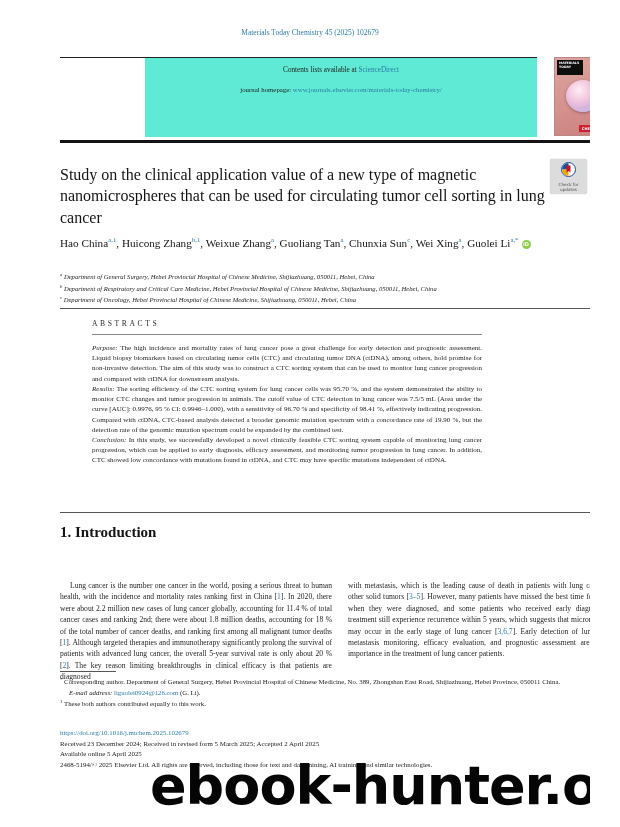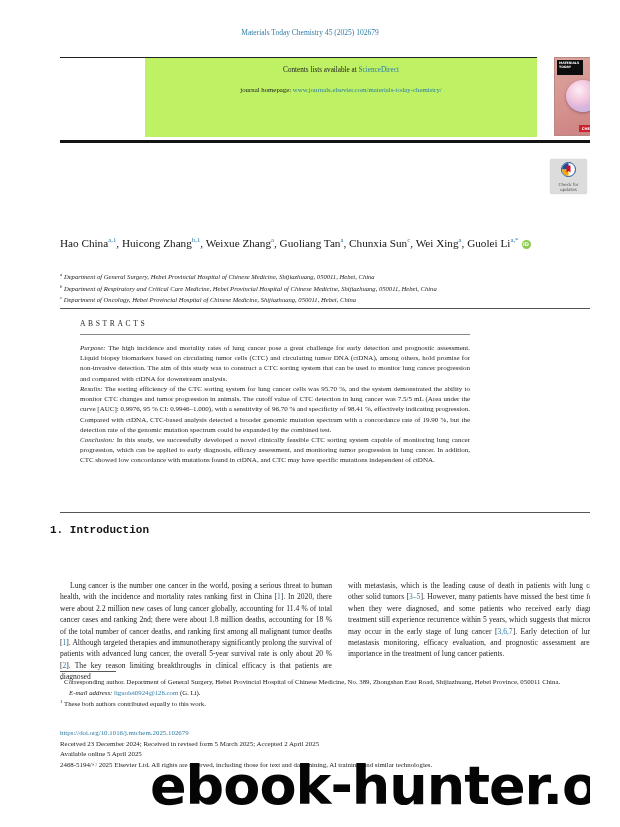--- a/index.html
+++ b/index.html
@@ -17,21 +17,21 @@
     font-size:7.5px; color:#2e7ca6; }
 
   
   .banner { position:absolute; top:57px; left:30px; width:560px; height:83px; }
   .banner-topline { position:absolute; top:0; left:0; width:477px; height:1px; background:#222; }
   .logo-block { position:absolute; top:4px; left:2px; width:80px; height:76px; text-align:center; }
   .logo-tree { display:block; margin:0 auto; }
   .logo-word { font-family:"Liberation Serif", serif; font-size:11px; color:#cf7634;
     letter-spacing:0.5px; margin-top:1px; }
   .grey-box { position:absolute; top:1px; left:85px; width:392px; height:79px;
-    background:#bef264; text-align:center; padding-top:8px; }
+    background:#5eead4; text-align:center; padding-top:8px; }
   .contents-line { font-size:7.2px; color:#222; }
   .journal-title { font-size:16px; color:#111; margin-top:7px; }
   .homepage-line { font-size:6.8px; color:#222; margin-top:12px; }
   .cover { position:absolute; top:0; left:494px; width:57px; height:79px;
     background:linear-gradient(160deg,#dca49e 0%,#d5928e 55%,#c97f7e 100%);
     overflow:hidden; border:1px solid #b98884; }
   .cover-mast { position:absolute; top:2px; left:2px; width:26px; height:15px; background:#0d0d0d;
     color:#ffffff; font-family:"DejaVu Sans", sans-serif; font-size:3.2px; font-weight:bold;
     line-height:1.2; padding:2px 1px 0 2px; }
   .cover-sphere { position:absolute; top:22px; left:11px; width:34px; height:32px; border-radius:50%;
@@ -59,32 +59,32 @@
 
   
   .affiliations { position:absolute; top:271px; left:30px; width:560px;
     font-size:6.6px; font-style:italic; line-height:1.6; color:#222; }
   .affiliations sup { font-size:4.5px; }
   .rule1 { position:absolute; top:308px; left:30px; width:560px; height:1px; background:#555; }
 
   
   .info-grid { position:absolute; top:319px; left:30px; width:560px; display:flex; }
   .info-col { width:156px; flex:none; }
-  .abs-col { width:390px; flex:none; margin-left:20px; }
+  .abs-col { width:390px; flex:none; margin-left:32px; }
   .sec-head { font-size:7.6px; letter-spacing:2.6px; color:#2b2b2b;
     border-bottom:1px solid #888; padding-bottom:6px; }
   .info-col .sec-head { width:100%; }
   .keywords { margin-top:8px; font-size:6.8px; line-height:1.6; color:#222; }
   .kw-label { font-style:italic; }
   .abs-body { margin-top:8px; font-size:7px; line-height:1.46; text-align:justify; color:#1e1e1e; }
   .abs-lbl { font-style:italic; }
   .rule2 { position:absolute; top:512px; left:30px; width:560px; height:1px; background:#555; }
 
   
-  .intro-heading { position:absolute; top:524px; left:20px; font-size:11px; font-weight:bold; color:#141414;font-family:Liberation Mono, monospace; }
+  .intro-heading { position:absolute; top:524px; left:30px; font-size:15px; font-weight:bold; color:#141414; }
   .columns { position:absolute; top:544px; left:30px; width:560px; display:flex; }
   .col { width:272px; flex:none; font-size:7.6px; line-height:1.5; text-align:justify; color:#1e1e1e;margin-top:36px; }
   .col-right { margin-left:16px; }
   .col p.indent { text-indent:10px; }
 
   
   .footnote { position:absolute; top:671px; left:30px; width:560px; font-size:6.8px; line-height:1.55; color:#222; }
   .foot-divider { width:56px; height:1px; background:#555; margin-bottom:4px; }
   .foot-email { margin-left:9px; }
   .foot-email .lbl { font-style:italic; }
@@ -121,20 +121,21 @@
 
     <div class="cover">
       <div class="cover-mast">MATERIALS TODAY</div>
       <div class="cover-sphere"></div>
       <div class="cover-badge">CHEMISTRY</div>
     </div>
   </div>
 
   <div class="thick-rule"></div>
 
+  <div class="title">Study on the clinical application value of a new type of magnetic nanomicrospheres that can be used for circulating tumor cell sorting in lung cancer</div>
 
   <div class="check-badge">
     <svg width="15" height="15" viewBox="0 0 15 15">
       <circle cx="7.5" cy="7.5" r="7" fill="#ffffff" stroke="#1a4f9c" stroke-width="1"></circle>
       <path d="M1 7.5 A6.5 6.5 0 0 1 7.5 1 L7.5 7.5 Z" fill="#1a4f9c"></path>
       <path d="M7.5 14 A6.5 6.5 0 0 1 1 7.5 L7.5 7.5 Z" fill="#f2a900"></path>
       <path d="M5.5 3.5 h4 v7 l-2 -1.6 l-2 1.6 Z" fill="#c8102e"></path>
     </svg>
     <div class="check-badge-text">Check for updates</div>
   </div>

